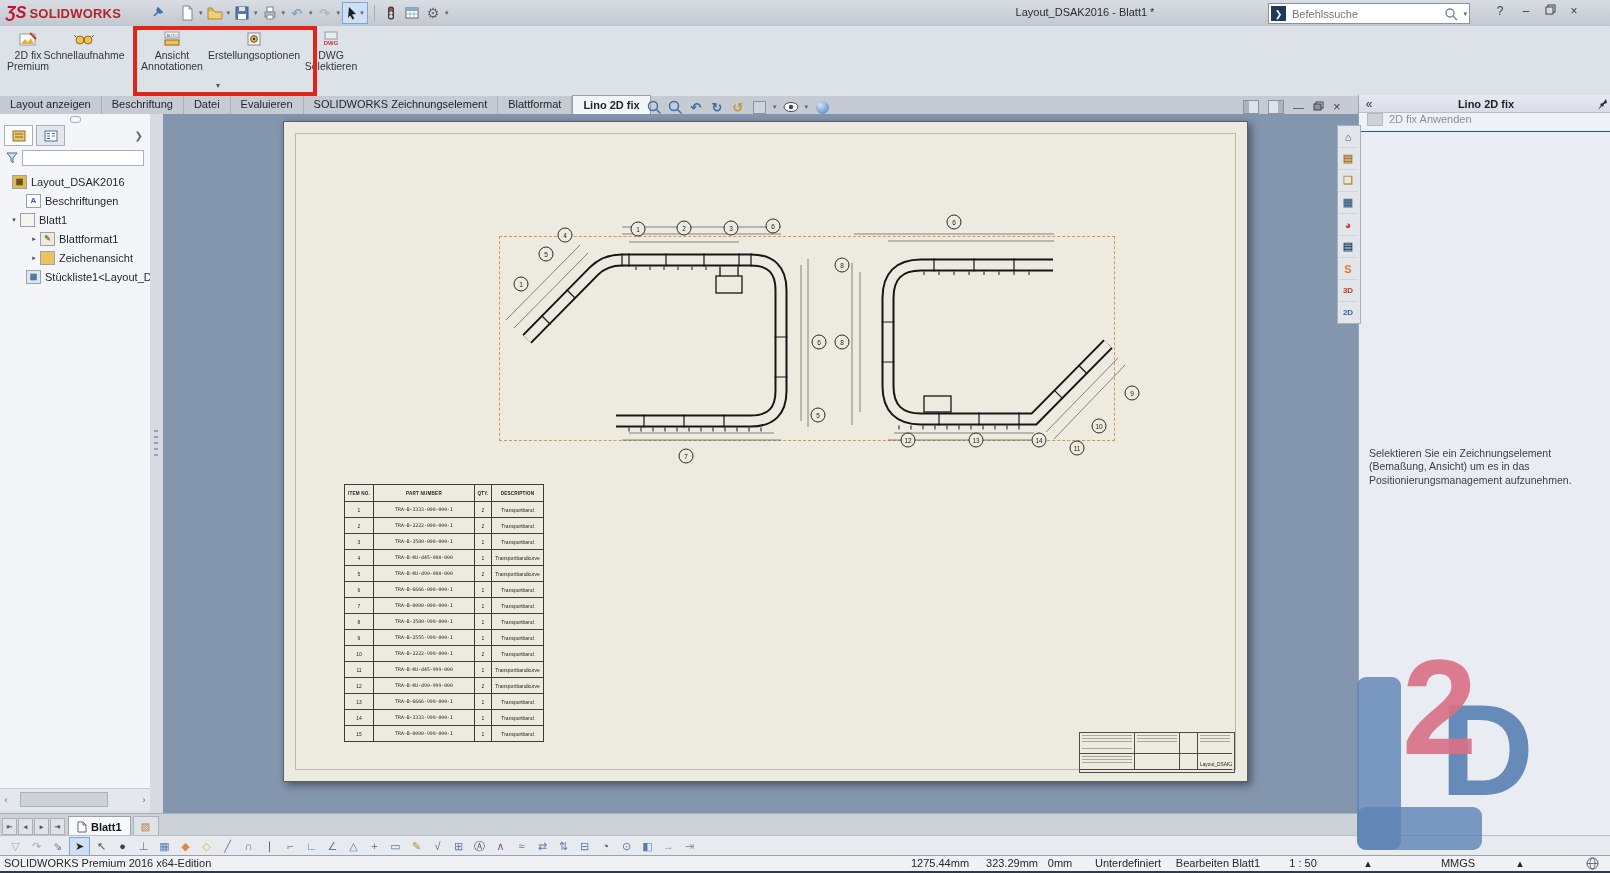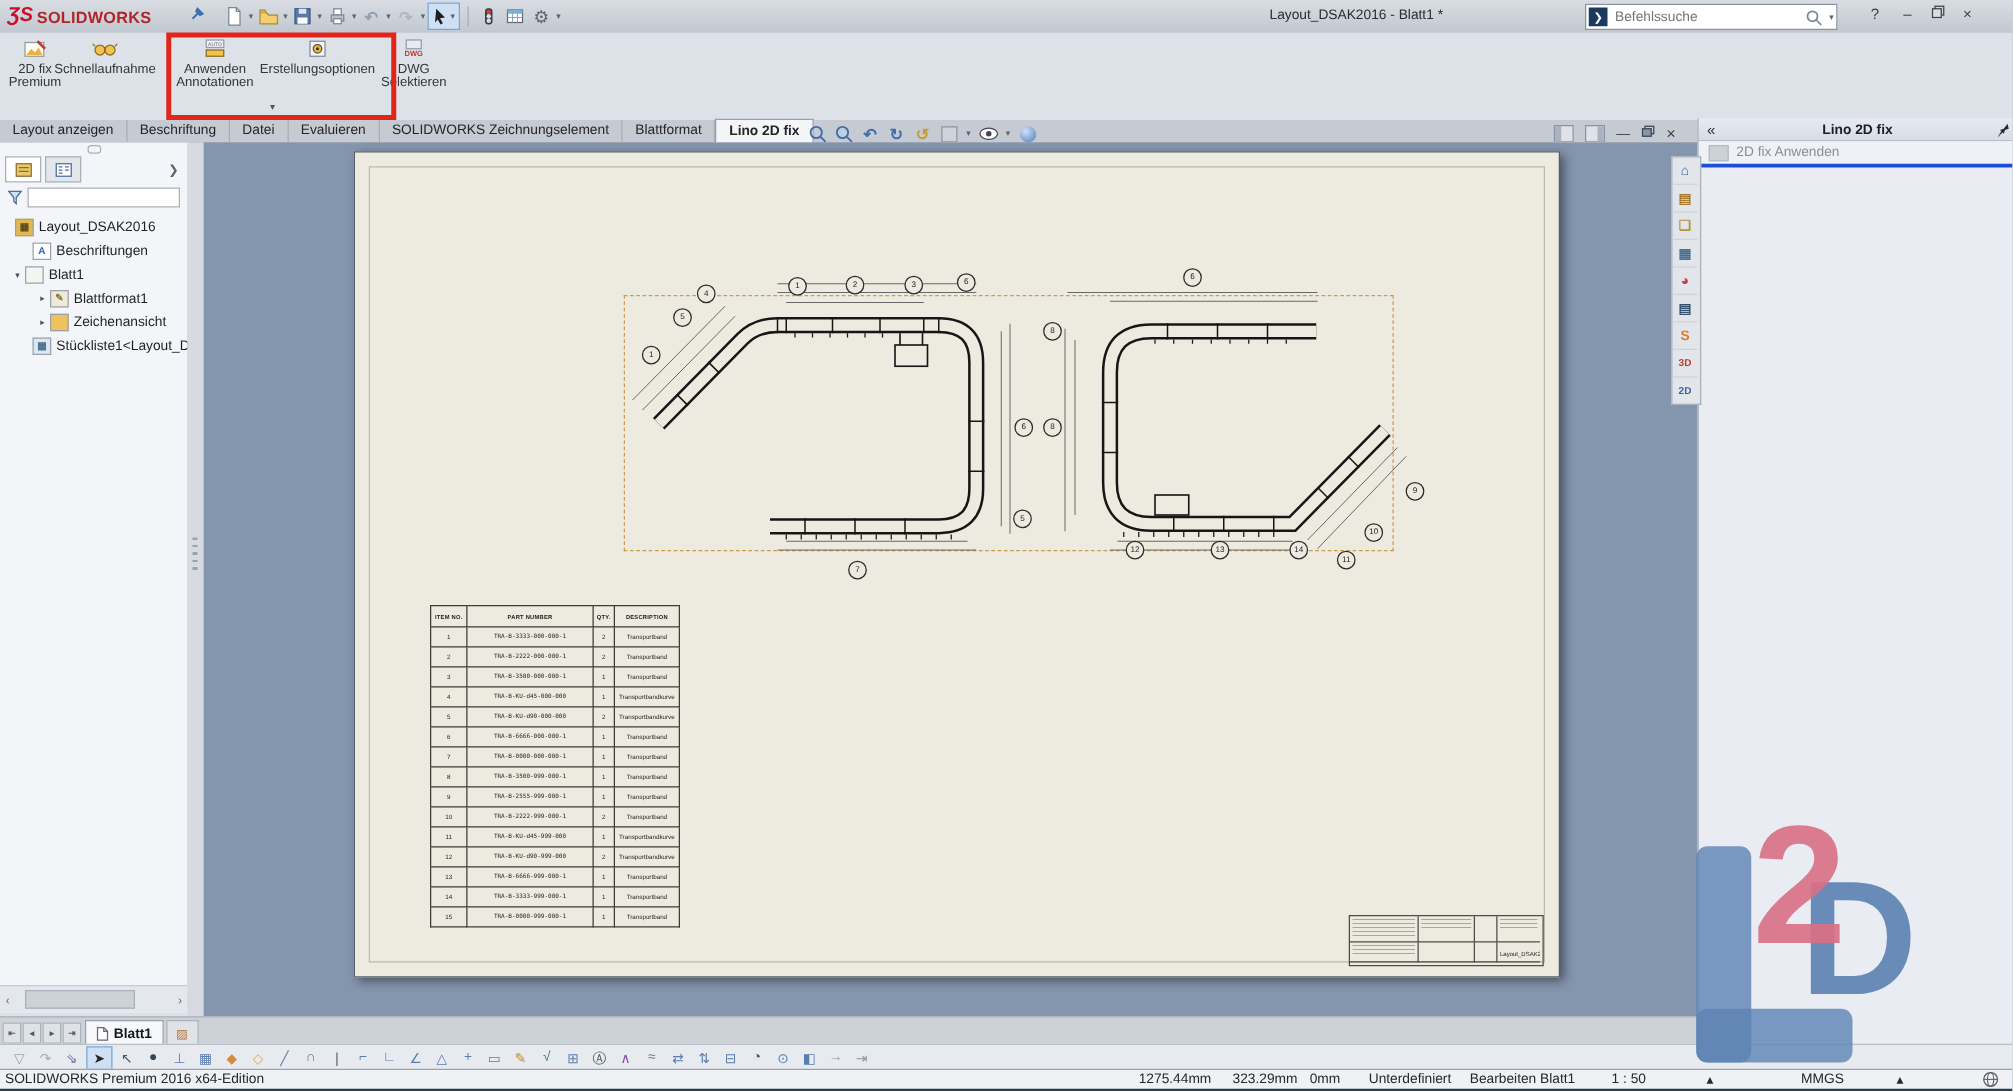--- a/index.html
+++ b/index.html
@@ -92,22 +92,22 @@
   .pane i{display:block;width:5px;background:#aab3bf}
   
   .tstrip{position:absolute;left:1337px;top:125px;width:22px;background:#e2e5ea;border:1px solid #a9b0ba;z-index:5}
   .titem{width:20px;height:21px;display:flex;align-items:center;justify-content:center;border-bottom:1px solid #cfd4da;font-size:11px;font-weight:bold}
   .titem:last-child{border-bottom:none}
   .rpanel{position:absolute;left:1358px;top:95px;width:252px;height:760px;background:#e9ecf3;border-left:1px solid #9aa2ae}
   .rp-head{height:17px;background:linear-gradient(#e7eaf1,#d8dce6);border-bottom:1px solid #b9bfc9;display:flex;align-items:center;font-size:11px}
   .rp-collapse{width:20px;text-align:center;color:#333;font-size:12px}
   .rp-title{flex:1;text-align:center;font-weight:bold;color:#1d1f24}
   .rp-pin{width:18px;display:flex;justify-content:center}
-  .rp-item{display:flex;align-items:center;gap:6px;height:18px;padding-left:8px;color:#8a9099;
-           font-size:11px;border-bottom:3px solid #1d4ed8;background:#eef1f6}
+  .rp-item{display:flex;align-items:flex-start;gap:6px;height:18px;padding-left:8px;color:#8a9099;
+           font-size:11px;border-bottom:1px solid #1d4ed8;background:#eef1f6}
   .rp-ic{width:14px;height:11px;background:#cdd2d8;border:1px solid #b5bac2;flex:none}
   .rp-note{position:absolute;left:10px;top:352px;width:234px;font-size:10.5px;color:#3c4046;line-height:1.28}
   
   .stabs{position:absolute;left:0;top:813px;width:1358px;height:22px;background:#cdd2d9;border-top:1px solid #a9b0ba;display:flex;align-items:flex-end}
   .snav{display:flex;gap:1px;margin:0 3px 1px 2px}
   .snav span{width:13px;height:15px;background:#dfe3e8;border:1px solid #aab2bc;font-size:7px;display:flex;align-items:center;justify-content:center;color:#556}
   .stab{display:flex;align-items:center;gap:4px;background:#f7f8fa;border:1px solid #9aa2ac;border-bottom:none;height:19px;padding:0 8px;font-size:11px;font-weight:bold;color:#15171b}
   .stab2{width:24px;height:19px;background:#dfe3e8;border:1px solid #aab2bc;border-bottom:none;margin-left:2px;display:flex;align-items:center;justify-content:center;font-size:10px;color:#b5793c}
   .skbar{position:absolute;left:0;top:835px;width:1610px;height:20px;background:#e7eaee;border-top:1px solid #b9bfc7;display:flex;align-items:center;padding-left:6px;gap:2px}
   .ski{width:19px;height:17px;display:flex;align-items:center;justify-content:center;font-size:11px;flex:none}
@@ -233,21 +233,21 @@
           <path d="M9.5 9h1M2 6l-2-2M18 6l2-2" stroke="#8a6d1f"></path>
         </svg>
       <span>Schnellaufnahme</span>
     </div>
     <div class="rbtn" style="left:140px;width:64px">
       <svg width="18" height="16">
           <rect x="2" y="1" width="14" height="6" fill="#eef1f5" stroke="#99a"></rect>
           <text x="9" y="5.5" font-size="4" text-anchor="middle" fill="#667">AUTO</text>
           <rect x="2" y="9" width="14" height="5" fill="#f2c14e" stroke="#8a6d1f"></rect>
         </svg>
-      <span>Anwenden</span>
+      <span>Ansicht</span>
         <span style="margin-top:-3px">Annotationen</span>
     </div>
     <div class="rbtn" style="left:204px;width:100px">
       <svg width="18" height="16">
           <rect x="3" y="2" width="12" height="12" fill="#f5f6f8" stroke="#889"></rect>
           <circle cx="9" cy="8" r="3.4" fill="#f2b632" stroke="#555"></circle>
           <circle cx="9" cy="8" r="1.2" fill="#333"></circle>
         </svg>
       <span>Erstellungsoptionen</span>
     </div>
@@ -680,20 +680,21 @@
       <span class="rp-pin">
           <svg width="12" height="12">
             <path d="M10 1l1 4-3 1-1 3-1-1-4 4 3-5-1-1 3-1z" fill="#2a2d33"></path>
           </svg>
         </span>
     </div>
     <div class="rp-item">
       <span class="rp-ic"></span>
       <span>2D fix Anwenden</span>
     </div>
+    <div class="rp-note">Selektieren Sie ein Zeichnungselement (Bemaßung, Ansicht) um es in das Positionierungsmanagement aufzunehmen.</div>
   </div>
 
   <div class="stabs">
     <div class="snav">
 
     <span>
           <b>⇤</b>
         </span>
         <span>
           <b>◂</b>

